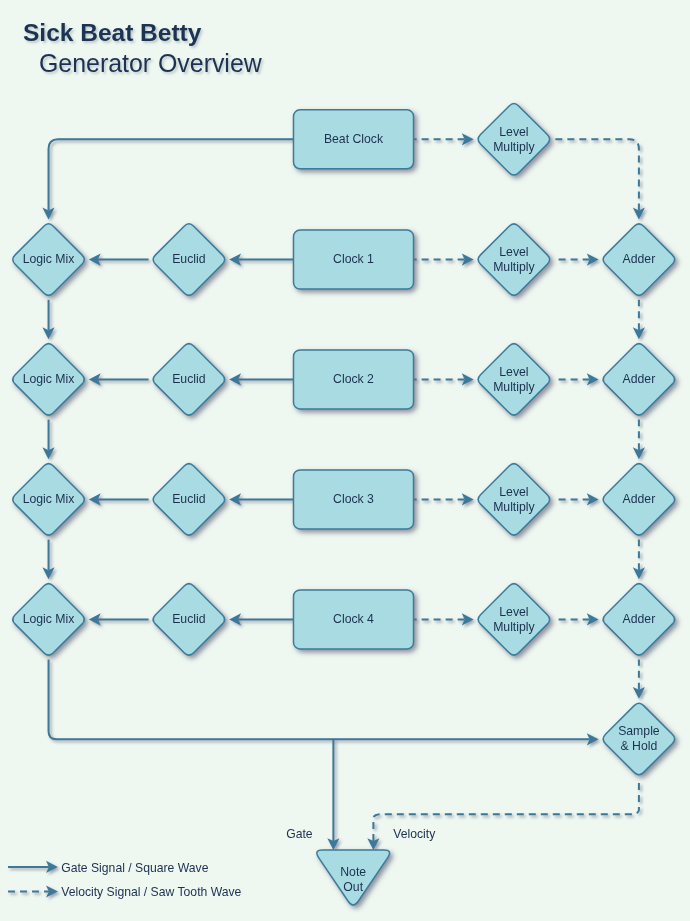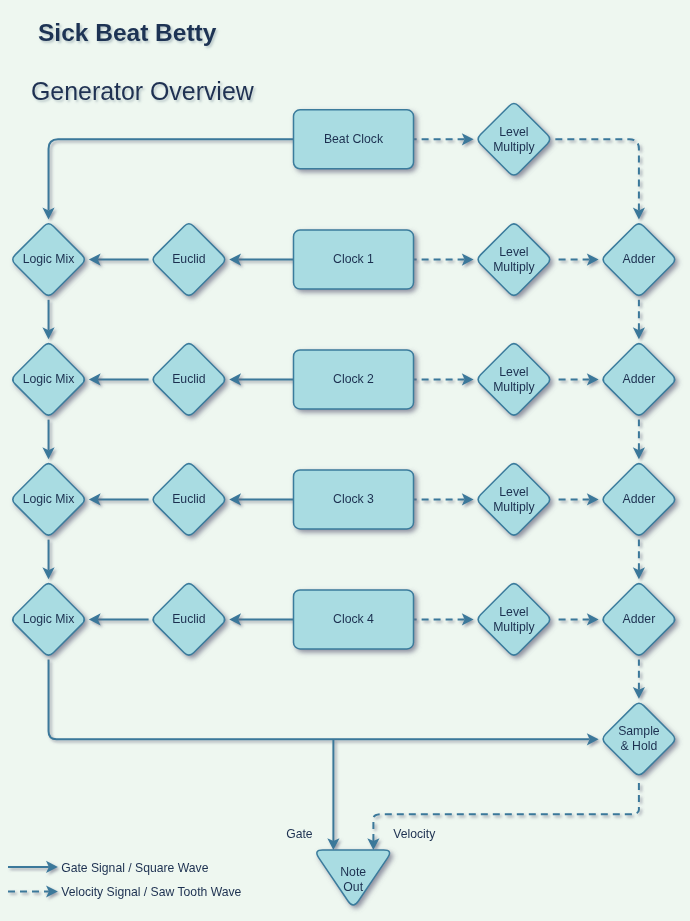--- a/index.html
+++ b/index.html
@@ -1,37 +1,37 @@
 <!DOCTYPE html>
 <html><head>
 <meta charset="utf-8">
 <style>
   html,body{margin:0;padding:0;}
   body{width:690px;height:921px;background:#eef7f0;font-family:"Liberation Sans",sans-serif;overflow:hidden;position:relative;}
   #hdr{position:absolute;left:23px;top:0;}
   #hdr .t1{position:absolute;left:0;top:18.5px;font-size:24.5px;font-weight:bold;color:#1d3354;
            white-space:nowrap;text-shadow:1.8px 1.8px 2.4px rgba(120,140,152,0.42);}
-  #hdr .t2{position:absolute;left:8px;top:49.4px;font-size:24.9px;font-weight:normal;color:#1f3152;
-           white-space:nowrap;text-shadow:1.8px 1.8px 2.4px rgba(120,140,152,0.42);margin-top:28px;}
+  #hdr .t2{position:absolute;left:16px;top:49.4px;font-size:24.9px;font-weight:normal;color:#1f3152;
+           white-space:nowrap;text-shadow:1.8px 1.8px 2.4px rgba(120,140,152,0.42);}
   svg#diagram{position:absolute;left:0;top:0;}
   text{opacity:0.999;}
   .nodeshape{fill:#a9dce2;stroke:#3a7b9c;stroke-width:1.5;}
   .ntext{font-family:"Liberation Sans",sans-serif;font-size:12.25px;fill:#1c3050;text-anchor:middle;}
   .edge{stroke:#3a789a;stroke-width:2;fill:none;stroke-linecap:butt;}
   .edge.dash{stroke-dasharray:7 5;}
   .ahead{fill:#3a789a;}
   .elabel{font-family:"Liberation Sans",sans-serif;font-size:12.2px;fill:#1c3050;}
   .lgtext{font-family:"Liberation Sans",sans-serif;font-size:12.2px;fill:#1c3050;}
 </style>
 <style>
     .nodeshape{fill:#a9dce2;stroke:#3a7b9c;}
     .ntext,.elabel,.lgtext{fill:#1c3050;}
     .edge{stroke:#3a789a;}
     .ahead{fill:#3a789a;}
-    #hdr .t1{color:#1d3354;margin-left:15px;}
+    #hdr .t1{color:#1d3354;}
     #hdr .t2{color:#1f3152;}</style></head>
 <body style="background: rgb(238, 247, 240);">
 
 <div id="hdr">
   <div class="t1">Sick Beat Betty</div>
   <div class="t2">Generator Overview</div>
 </div>
 
 <svg id="diagram" width="690" height="921" viewBox="0 0 690 921">
   <defs>

